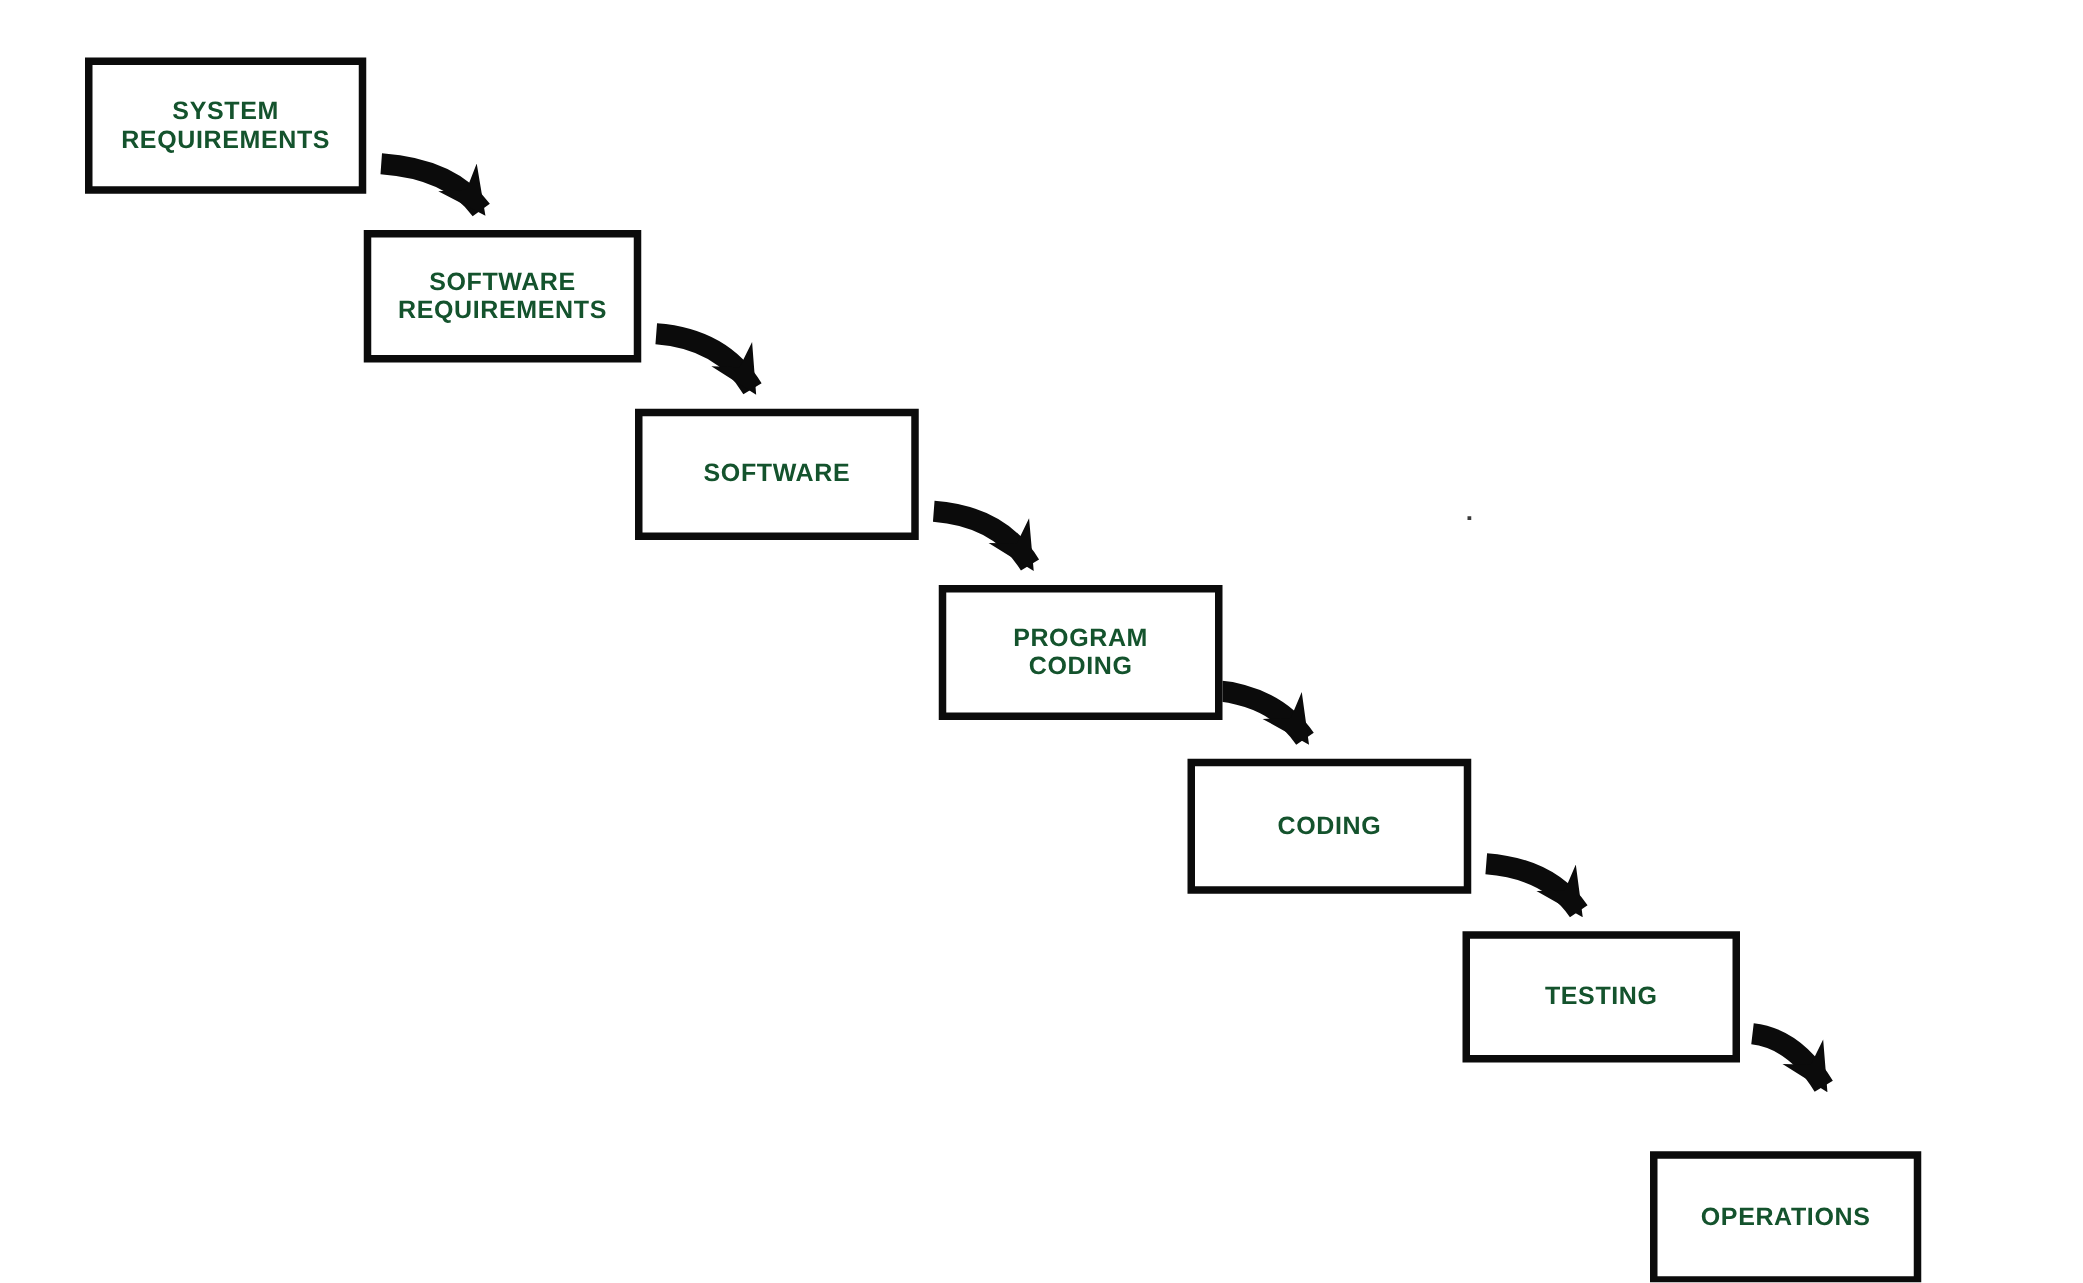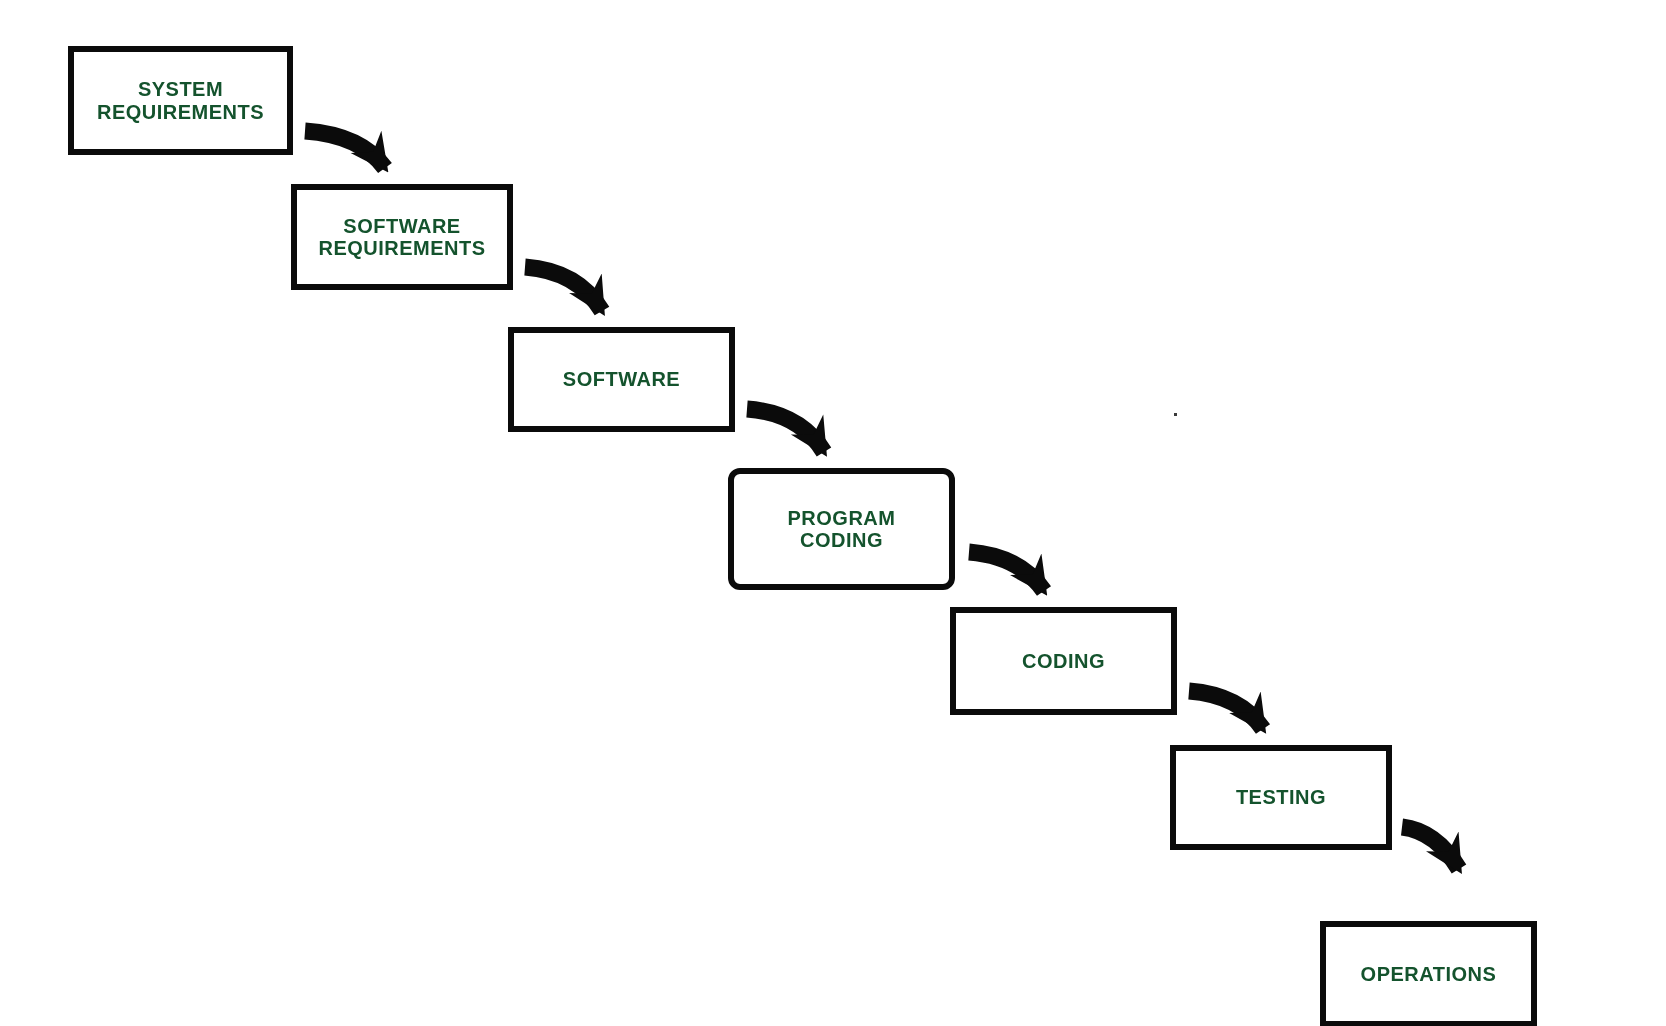--- a/index.html
+++ b/index.html
@@ -83,21 +83,21 @@
 
   <div class="stage" style="left:291px; top:184px; width:222px; height:106px;align-items:center;">
     <span class="line">SOFTWARE</span>
     <span class="line">REQUIREMENTS</span>
   </div>
 
   <div class="stage" style="left:508px; top:327px; width:227px; height:105px;">
     <span class="line">SOFTWARE</span>
   </div>
 
-  <div class="stage" style="left:728px; top:468px; width:227px; height:122px;border-radius:12px;">
+  <div class="stage" style="left:751px; top:468px; width:227px; height:108px;">
     <span class="line">PROGRAM</span>
     <span class="line">CODING</span>
   </div>
 
   <div class="stage" style="left:950px; top:607px; width:227px; height:108px;">
     <span class="line">CODING</span>
   </div>
 
   <div class="stage" style="left:1170px; top:745px; width:222px; height:105px;">
     <span class="line">TESTING</span>

